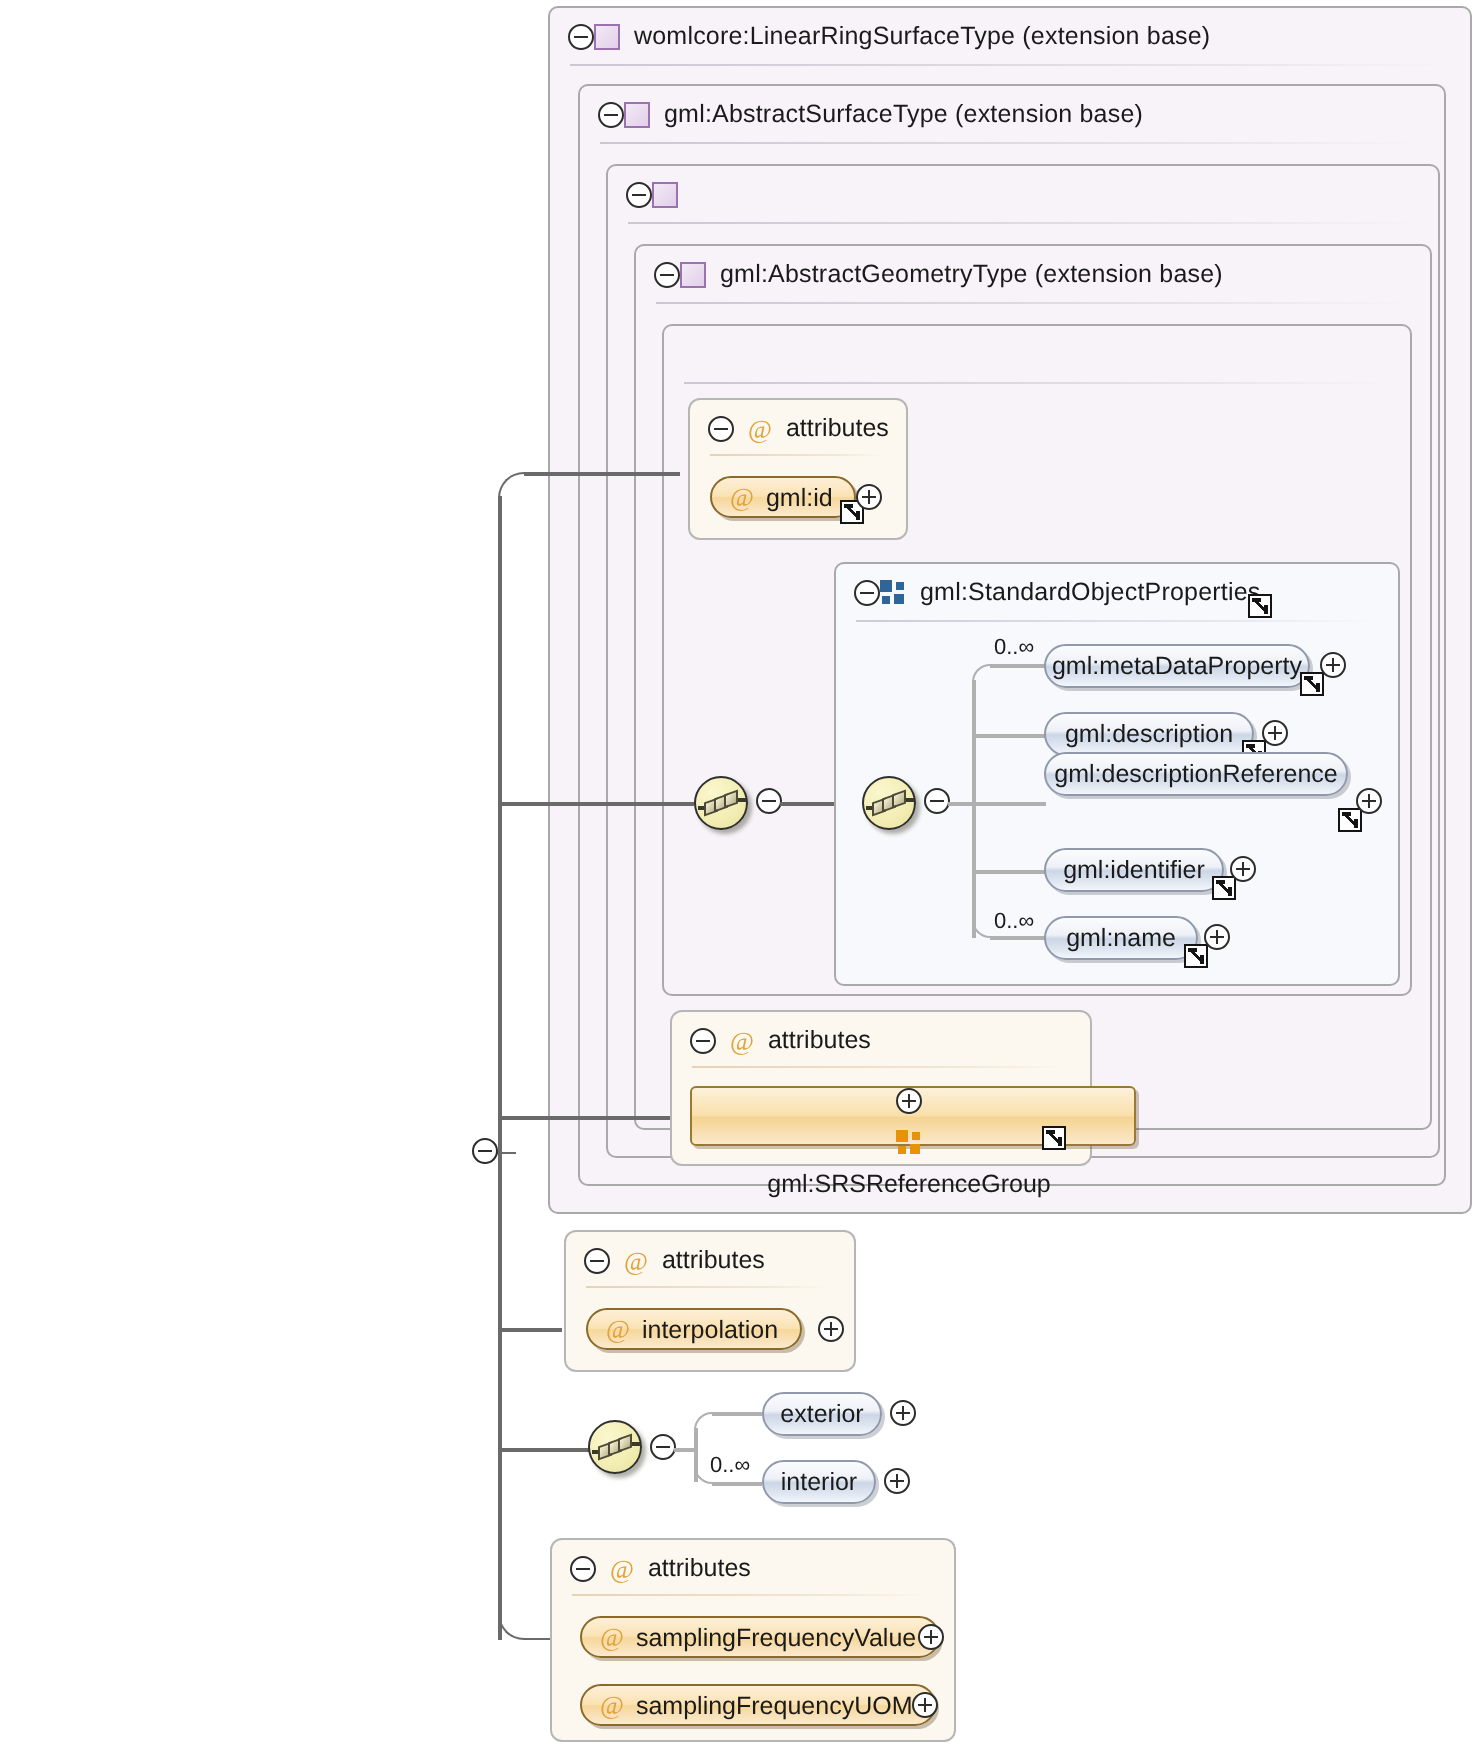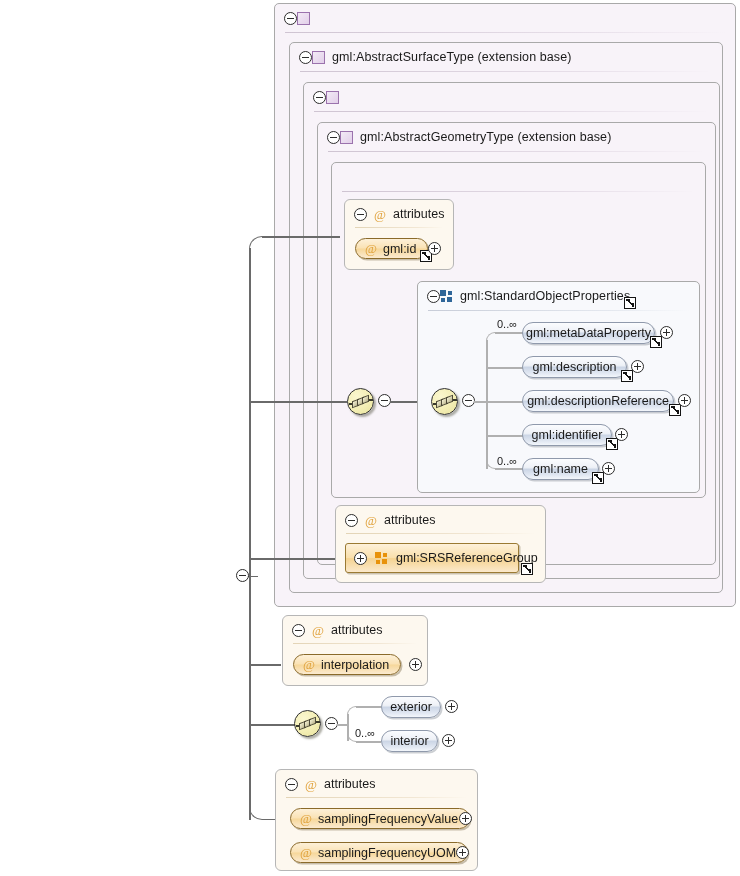--- a/index.html
+++ b/index.html
@@ -266,20 +266,21 @@
 </style>
 </head>
 <body>
 
 <div id="stage">
 
   <div class="nestbox" style="left:274px; top:3px; width:462px; height:604px;">
     <div class="nb-title">
       <span class="circ"></span>
       <span class="sq-purple"></span>
+      <span class="nb-label">womlcore:LinearRingSurfaceType (extension base)</span>
     </div>
     <div class="nb-sep"></div>
   </div>
 
   <div class="nestbox" style="left:289px; top:42px; width:434px; height:551px;">
     <div class="nb-title">
       <span class="circ"></span>
       <span class="sq-purple"></span>
       <span class="nb-label">gml:AbstractSurfaceType (extension base)</span>
     </div>
@@ -401,21 +402,21 @@
   </div>
   <div class="extlink" style="left:650px; top:336px;"></div>
   <div class="circ plus" style="position:absolute; left:660px; top:326px;"></div>
 
   <div class="el-pill" style="left:522px; top:356px; width:105px;">
     <span class="pill-txt">gml:description</span>
   </div>
   <div class="extlink" style="left:621px; top:370px;"></div>
   <div class="circ plus" style="position:absolute; left:631px; top:360px;"></div>
 
-  <div class="el-pill" style="left:522px; top:390px; width:152px;align-items:center;">
+  <div class="el-pill" style="left:522px; top:376px; width:152px;align-items:center;">
     <span class="pill-txt">gml:descriptionReference</span>
   </div>
   <div class="extlink" style="left:669px; top:404px;"></div>
   <div class="circ plus" style="position:absolute; left:678px; top:394px;"></div>
 
   <div class="el-pill" style="left:522px; top:424px; width:90px;">
     <span class="pill-txt">gml:identifier</span>
   </div>
   <div class="extlink" style="left:606px; top:438px;"></div>
   <div class="circ plus" style="position:absolute; left:615px; top:428px;"></div>
@@ -428,21 +429,21 @@
   <div class="circ plus" style="position:absolute; left:602px; top:462px;"></div>
 
   <div class="attrbox" style="left:335px; top:505px; width:211px; height:78px;">
     <div class="ab-title">
       <span class="circ"></span>
       <span class="at-glyph">@</span>
       <span class="ab-label">attributes</span>
     </div>
     <div class="ab-sep"></div>
   </div>
-  <div class="attrgrp" style="left:345px; top:543px; width:174px;">
+  <div class="attrgrp" style="left:345px; top:543px; width:223px;flex-direction:column;">
     <span class="circ plus"></span>
     <span class="grp-icon orange">
       <i class="a"></i>
         <i class="b"></i>
         <i class="c"></i>
         <i class="d"></i>
     </span>
     <span class="pill-txt">gml:SRSReferenceGroup</span>
   </div>
   <div class="extlink" style="left:521px; top:563px;"></div>

